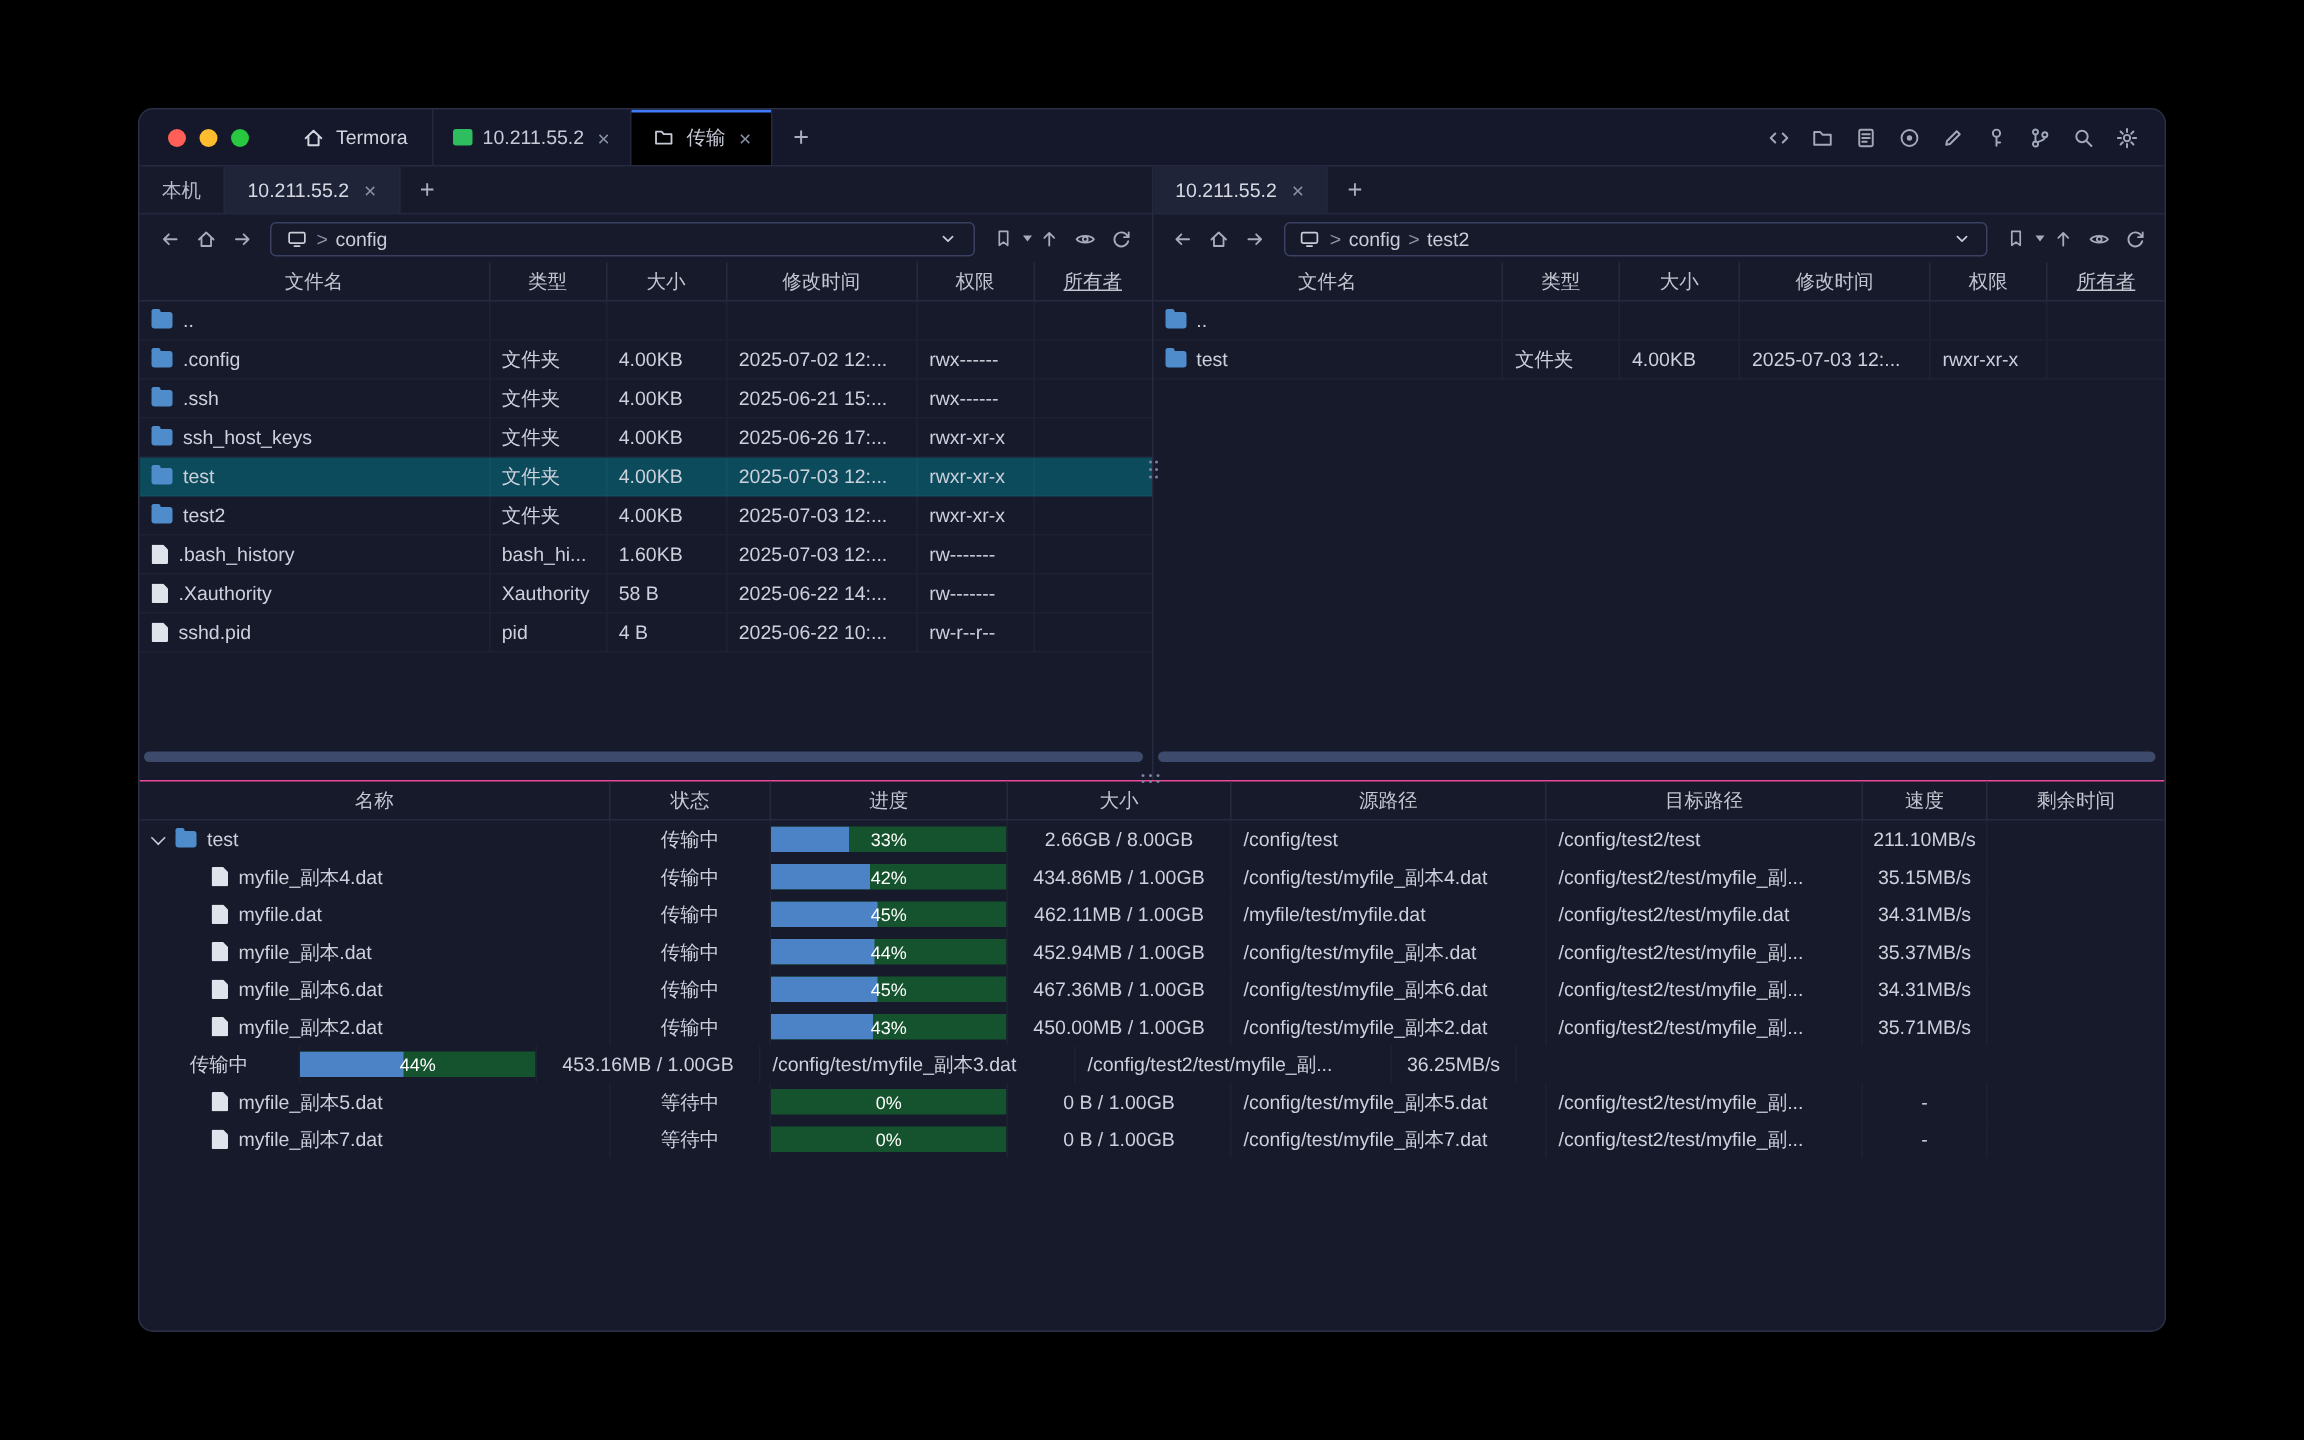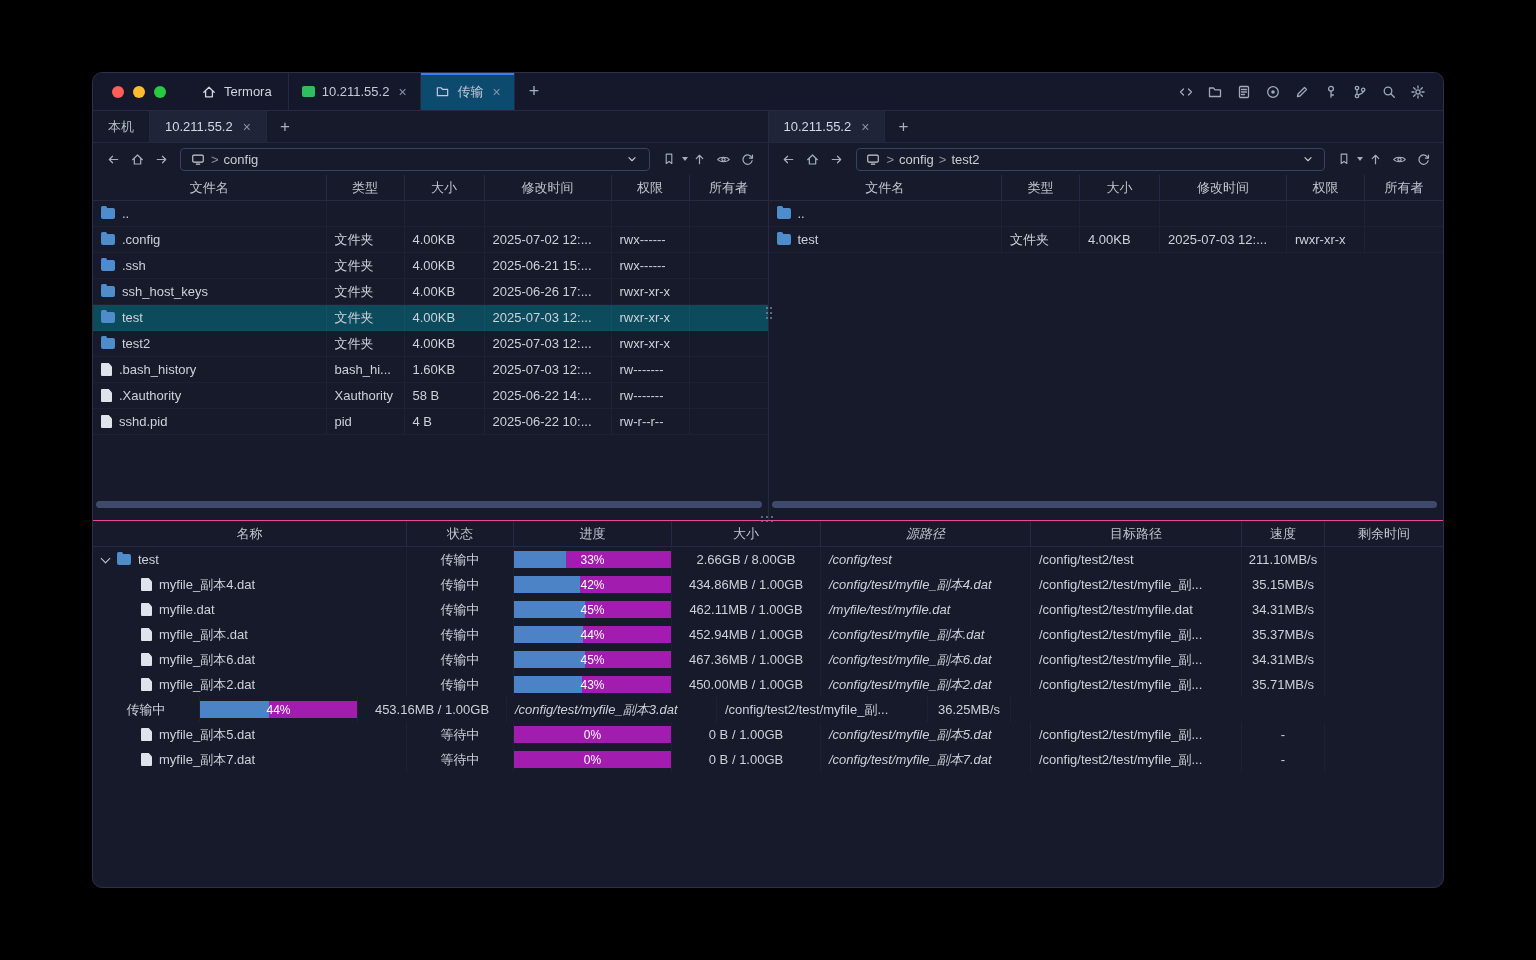--- a/index.html
+++ b/index.html
@@ -9,21 +9,21 @@
           border:1px solid #2c3148;border-radius:10px;overflow:hidden;display:flex;flex-direction:column;
           color:#cdd1dc;font-size:13px;box-shadow:0 25px 70px rgba(0,0,0,.85);box-sizing:border-box;}
   .ic svg{stroke:currentColor;fill:none;stroke-width:1.3;stroke-linecap:round;stroke-linejoin:round;display:block;}
   
   .titlebar{height:37px;flex:0 0 37px;display:flex;align-items:stretch;border-bottom:1px solid #252a40;background:#14182a;}
   .lights{display:flex;align-items:center;gap:9px;padding:0 18px 0 19px;}
   .light{width:12px;height:12px;border-radius:50%;}
   .light.red{background:#ff5f57}.light.yellow{background:#febc2e}.light.green{background:#28c840}
   .apptab{display:flex;align-items:center;gap:7px;padding:0 16px;color:#d2d5de;}
   .ttab{display:flex;align-items:center;gap:7px;padding:0 13px;border-left:1px solid #232840;position:relative;color:#c6cad6;}
-  .ttab.active{background:#0c4a6e;}
+  .ttab.active{background:#000000;}
   .ttab.active::before{content:"";position:absolute;top:0;left:0;right:0;height:2px;background:#3e7bff;}
   .tclose{color:#8b91a5;font-size:14px;line-height:1;margin-left:2px;}
   .plusbtn{display:flex;align-items:center;justify-content:center;padding:0 14px;font-size:18px;color:#a9afbf;border-left:1px solid #232840;}
   .hosticon{width:13px;height:11px;background:#2ebe5f;border-radius:2px;}
   .tbicons{margin-left:auto;display:flex;align-items:center;gap:12px;padding-right:17px;color:#a2a8b8;}
   .tbi{width:17px;height:17px;display:flex;align-items:center;justify-content:center;}
   
   .top{flex:0 0 409px;display:flex;position:relative;border-bottom:1px solid #ec4899;min-height:0;}
   .pane{flex:1 1 0;min-width:0;display:flex;flex-direction:column;position:relative;}
   .vdivider{flex:0 0 1px;background:#252a40;position:relative;}
@@ -41,49 +41,49 @@
   .crumb{display:flex;align-items:center;gap:5px;}
   .crumb .sep{color:#8d93a6;}
   .chev-end{margin-left:auto;}
   .caret{width:0;height:0;border-left:3px solid transparent;border-right:3px solid transparent;border-top:4px solid #a6acbc;margin-left:1px;}
   
   .ftable{flex:1;display:flex;flex-direction:column;min-height:0;}
   .fhead{height:25px;flex:0 0 25px;display:flex;border-bottom:1px solid #252a40;color:#c2c6d1;}
   .fhead .c{display:flex;align-items:center;justify-content:center;border-right:1px solid #252a40;box-sizing:border-box;}
   .fhead .c:last-child{border-right:none;}
   .c-name{flex:1 1 0;min-width:0;}
-  .c-type{flex:0 0 78px;}.c-size{flex:0 0 80px;}.c-mtime{flex:0 0 127px;}.c-perm{flex:0 0 78px;}.c-owner{flex:0 0 78px;}
+  .c-type{flex:0 0 78px;}.c-size{flex:0 0 80px;}.c-mtime{flex:0 0 127px;}.c-perm{flex:0 0 78px;}.c-owner{flex:0 0 78px;text-decoration:underline;}
   .frow{height:25px;flex:0 0 25px;display:flex;border-bottom:1px solid rgba(255,255,255,0.03);}
   .frow .c{display:flex;align-items:center;padding:0 8px;border-right:1px solid rgba(255,255,255,0.04);
            overflow:hidden;white-space:nowrap;box-sizing:border-box;}
   .frow .c:last-child{border-right:none;}
   .frow.sel{background:#0b4b5c;}
   .fi{flex:0 0 14px;width:14px;height:11px;background:#4e8ccb;border-radius:2px;position:relative;margin-right:7px;}
   .fi::before{content:"";position:absolute;top:-2.5px;left:0;width:6px;height:3px;background:#4e8ccb;border-radius:1.5px 1.5px 0 0;}
   .fi.file{flex:0 0 11px;width:11px;height:13px;background:#dfe3ec;border-radius:1px;
            clip-path:polygon(0 0,70% 0,100% 26%,100% 100%,0 100%);}
   .fi.file::before{display:none;}
   .hscroll{position:absolute;left:3px;right:6px;bottom:12px;height:7px;border-radius:4px;background:#3d4a6c;}
   
   .transfer{flex:1;display:flex;flex-direction:column;position:relative;min-height:0;}
   .grip-h{position:absolute;top:-5px;left:50%;margin-left:-7px;width:2px;height:2px;border-radius:50%;background:#7b82a0;z-index:5;
           box-shadow:5px 0 0 #7b82a0,10px 0 0 #7b82a0,0 4px 0 #7b82a0,5px 4px 0 #7b82a0,10px 4px 0 #7b82a0;}
   .thead{height:25px;flex:0 0 25px;display:flex;border-bottom:1px solid #252a40;color:#c2c6d1;}
   .thead .c{display:flex;align-items:center;justify-content:center;border-right:1px solid #252a40;box-sizing:border-box;}
   .thead .c:last-child{border-right:none;}
   .t-name{flex:1 1 0;min-width:0;}
   .t-status{flex:0 0 107px;}.t-prog{flex:0 0 158px;}.t-size{flex:0 0 149px;}
-  .t-src{flex:0 0 210px;font-style:italic;}.t-dst{flex:0 0 211px;}.t-speed{flex:0 0 83px;}.t-eta{flex:0 0 118px;}
+  .t-src{flex:0 0 210px;}.t-dst{flex:0 0 211px;}.t-speed{flex:0 0 83px;}.t-eta{flex:0 0 118px;}
   .trow{height:25px;flex:0 0 25px;display:flex;}
   .trow .c{display:flex;align-items:center;padding:0 8px;border-right:1px solid rgba(255,255,255,0.03);
            overflow:hidden;white-space:nowrap;box-sizing:border-box;}
   .trow .c:last-child{border-right:none;margin-top:44px;}
   .trow .t-status,.trow .t-size,.trow .t-speed,.trow .t-eta{justify-content:center;}
   .trow .t-prog{padding:0;}
-  .bar{position:relative;width:100%;height:17px;margin:4px 0;background:#a21caf;overflow:hidden;}
+  .bar{position:relative;width:100%;height:17px;margin:4px 0;background:#14532d;overflow:hidden;}
   .fill{position:absolute;left:0;top:0;bottom:0;background:#4c83c6;}
   .plabel{position:absolute;inset:0;display:flex;align-items:center;justify-content:center;color:#fff;font-size:12px;}
   .chev{flex:0 0 10px;width:10px;height:9px;position:relative;margin-right:6px;visibility:hidden;}
   .chev.vis{visibility:visible;}
   .chev::after{content:"";position:absolute;left:1px;top:0;width:6px;height:6px;
                border-right:1.5px solid #c8ccd7;border-bottom:1.5px solid #c8ccd7;transform:rotate(45deg);}
   .t-name.child{padding-left:32px;}
 </style>
 </head>
 <body>

